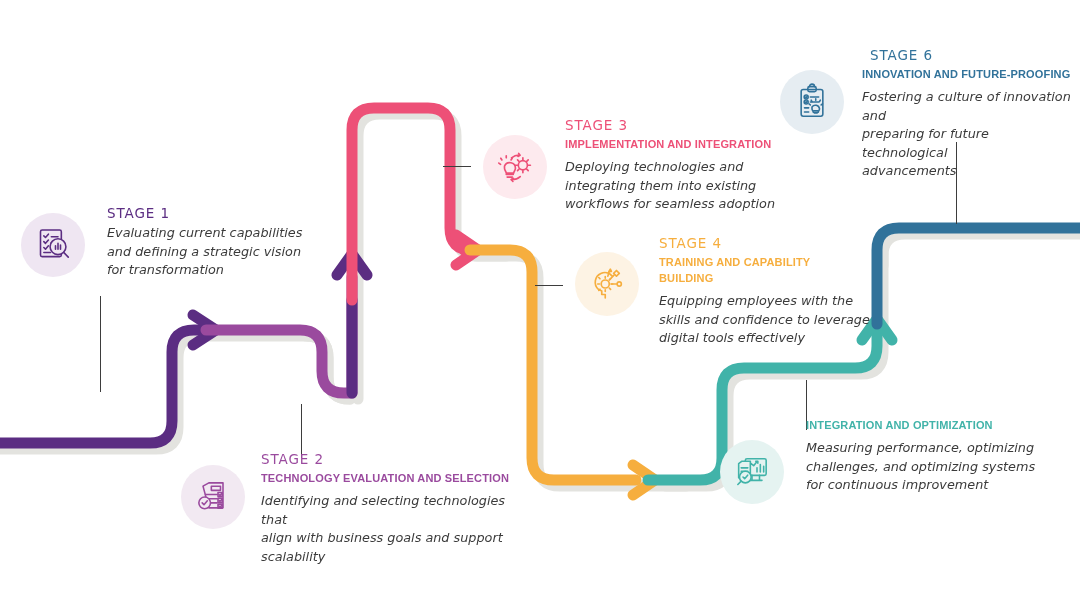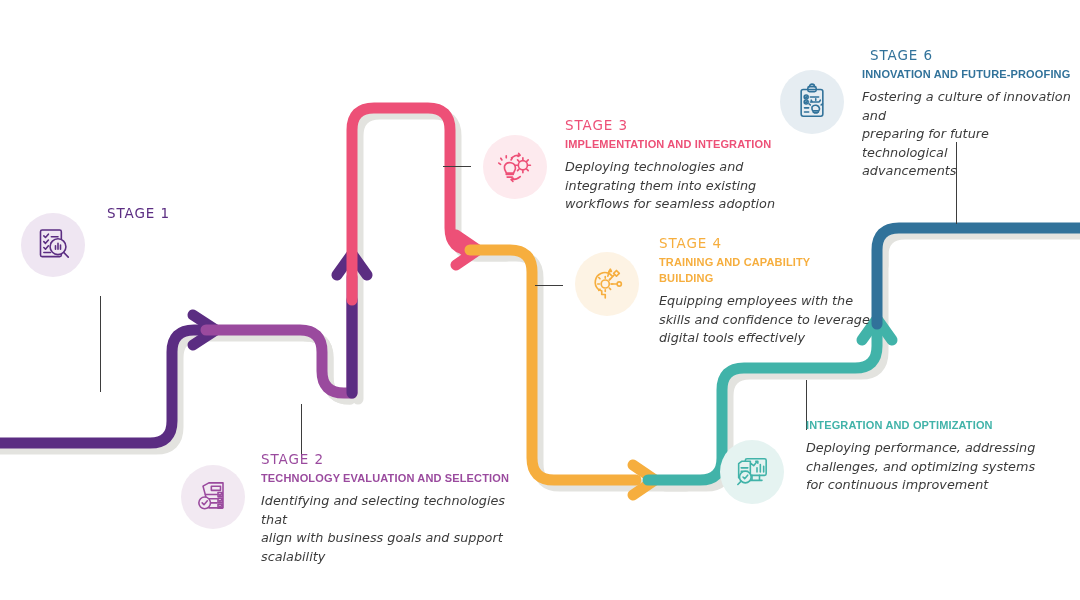--- a/index.html
+++ b/index.html
@@ -103,20 +103,23 @@
           <path d="M22 28 h6"></path>
         <path d="M13 33 h8"></path>
         <circle cx="30" cy="26" r="9.5" fill="#efe6f2"></circle>
         <path d="M27 29 v-4 M30 29 v-7 M33 29 v-5"></path>
         <path d="M36.8 32.8 l5.5 5.8"></path>
       </svg>
     </span>
   </div>
   <div class="txt" style="left:107px;top:206px;width:240px;">
     <p class="stage-label" style="color:#5B2D82;">STAGE 1</p>
+    <p class="stage-desc">Evaluating current capabilities
+and defining a strategic vision
+for transformation</p>
   </div>
 
   <div class="icon-circle" style="left:181px;top:465px;background:#f2e9f2;">
     <span>
       <svg width="40" height="40" viewBox="0 0 48 48" fill="none" stroke="#9A4A9E" stroke-width="1.9" stroke-linecap="round" stroke-linejoin="round">
         <path d="M12 11 l7-4 h17 v30 h-17 z"></path>
         <rect x="22" y="11" width="11" height="5"></rect>
         <path d="M15 21 h14 M15 26 h14 M15 31 h14"></path>
         <rect x="30" y="18.5" width="5" height="5"></rect>
           <path d="M31.2 21 l1.2 1.2 1.8-2"></path>
@@ -195,21 +198,21 @@
         <path d="M8 14 l4-3 h10 v20 h-14 z" fill="#e5f3f1"></path>
         <path d="M11 19 h8 M11 23 h8 M11 27 h5"></path>
         <circle cx="16" cy="30" r="7" fill="#e5f3f1"></circle>
         <path d="M13.2 30 l2 2 3.6-4.2"></path>
         <path d="M11 35 l-4 4"></path>
       </svg>
     </span>
   </div>
   <div class="txt" style="left:806px;top:417px;width:250px;">
     <p class="stage-title" style="color:#41B3A9;">INTEGRATION AND OPTIMIZATION</p>
-    <p class="stage-desc">Deploying performance, addressing
+    <p class="stage-desc">Measuring performance, optimizing
 challenges, and optimizing systems
 for continuous improvement</p>
   </div>
 
   <div class="icon-circle" style="left:780px;top:70px;background:#e6edf2;">
     <span>
       <svg width="40" height="40" viewBox="0 0 48 48" fill="none" stroke="#31729A" stroke-width="1.9" stroke-linecap="round" stroke-linejoin="round">
         <rect x="11" y="9" width="26" height="32" rx="2.5"></rect>
         <rect x="19" y="5.5" width="10" height="6" rx="2"></rect>
         <path d="M21 5.5 a3 3 0 0 1 6 0"></path>

